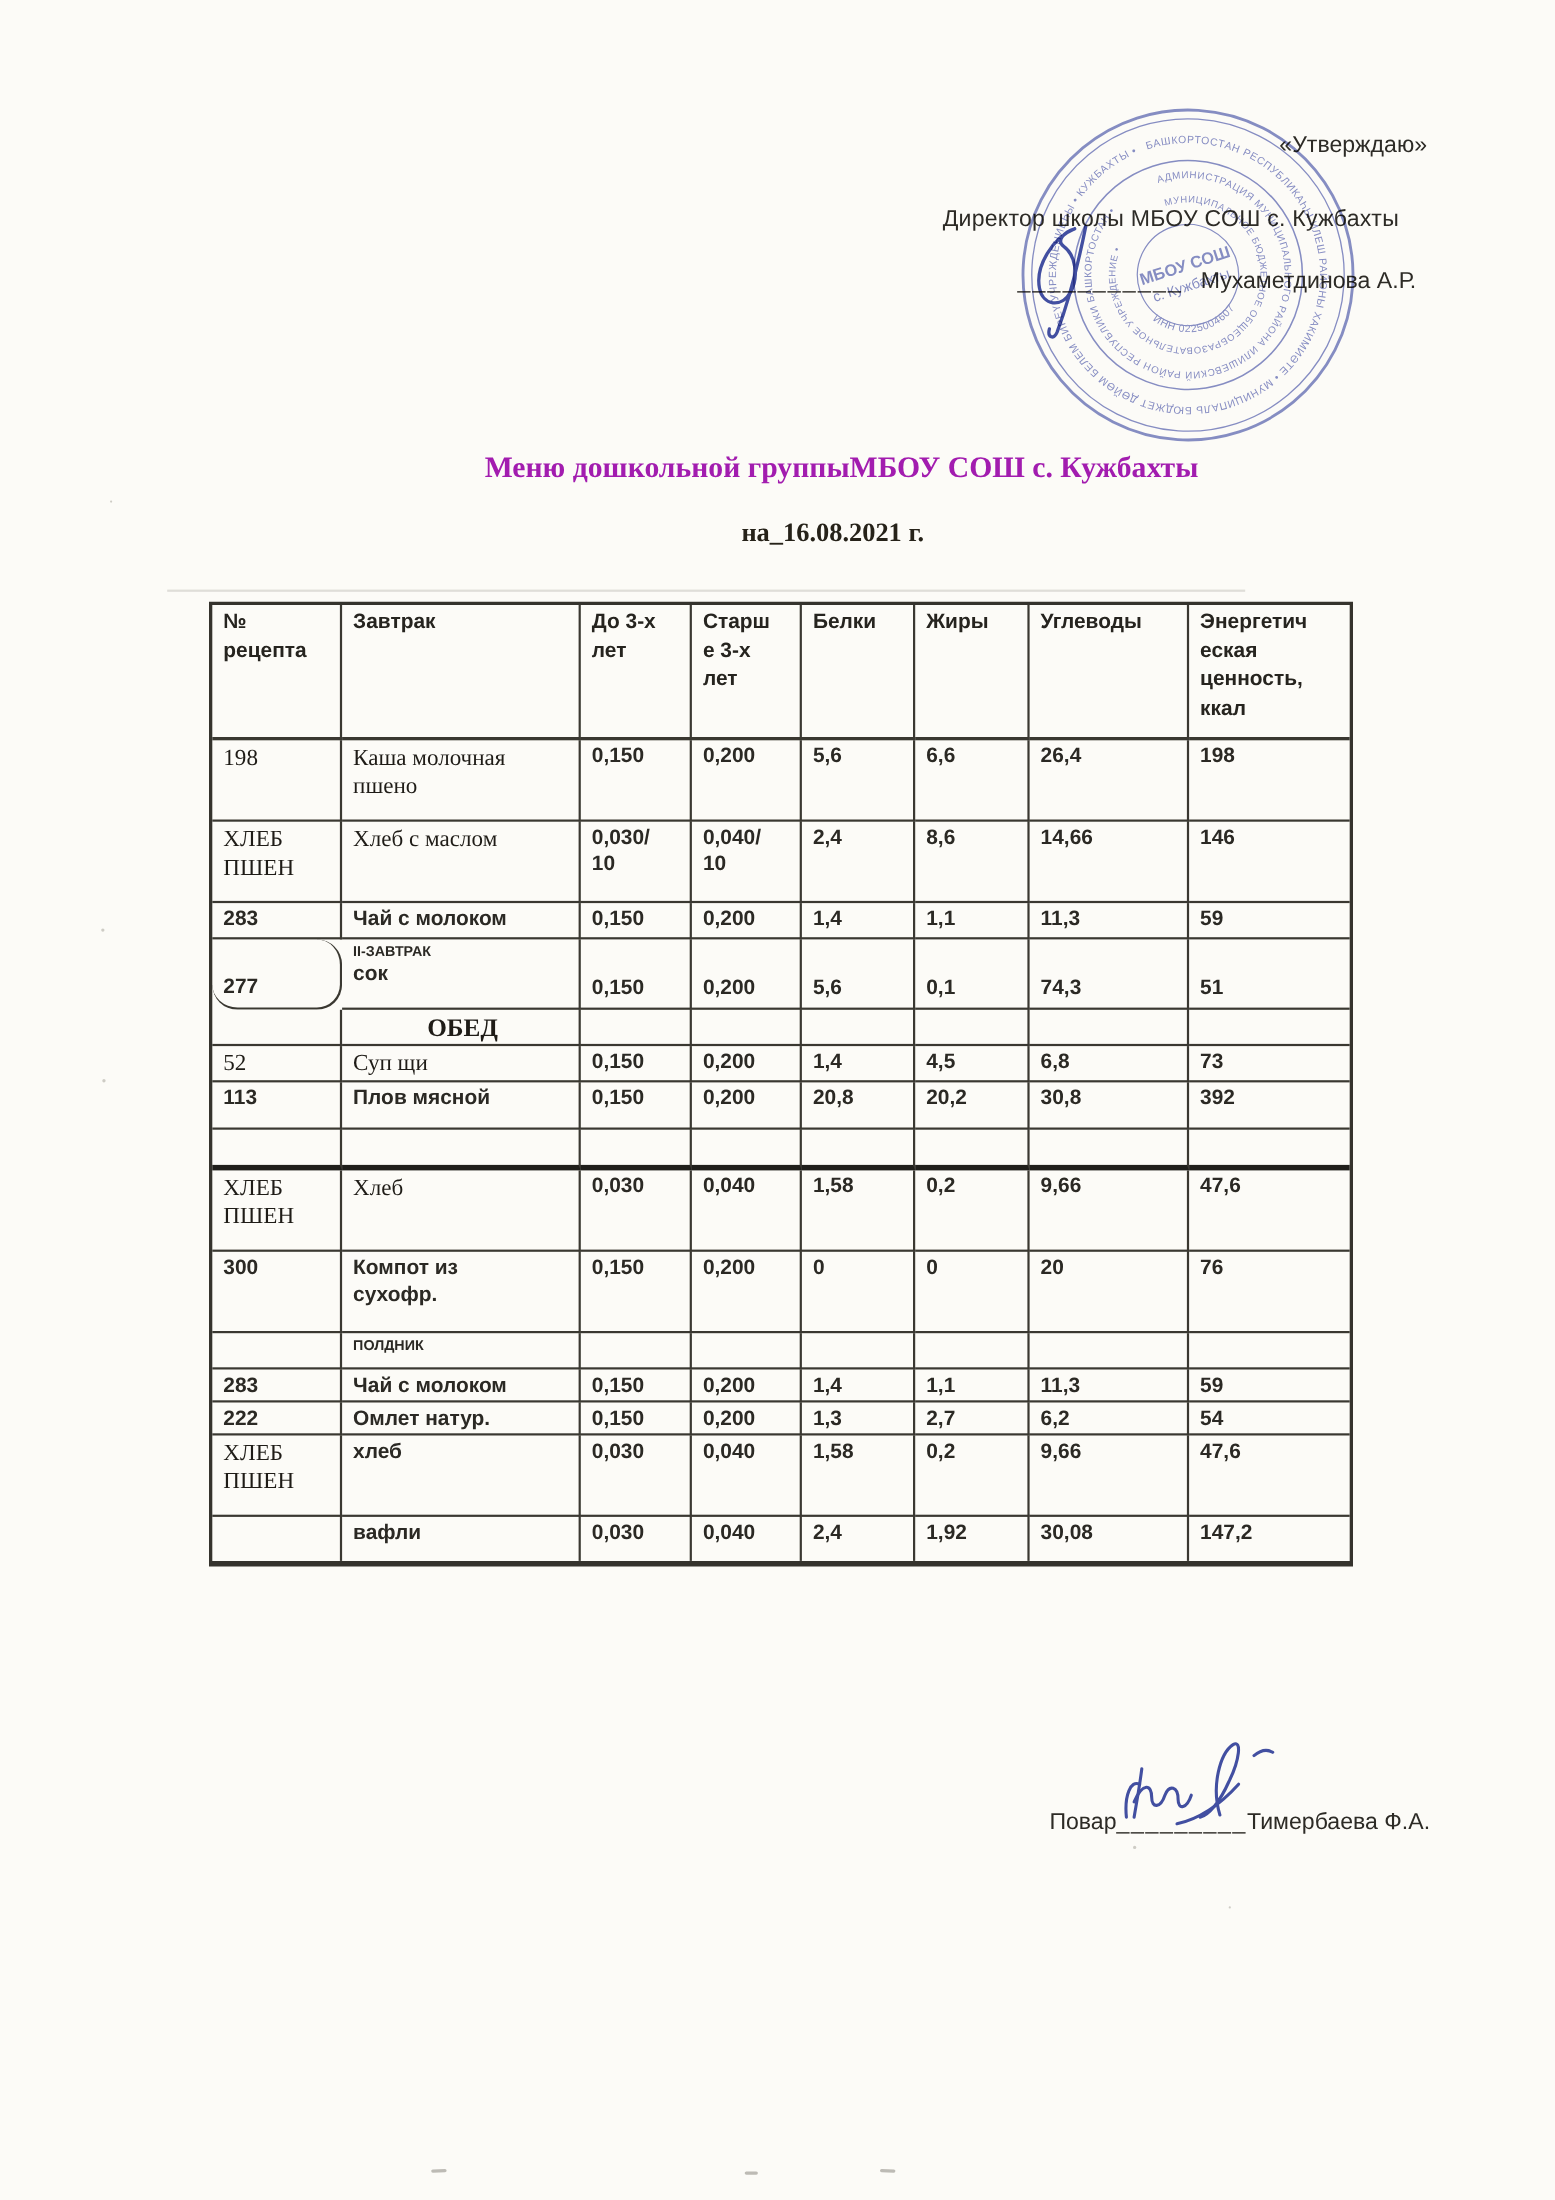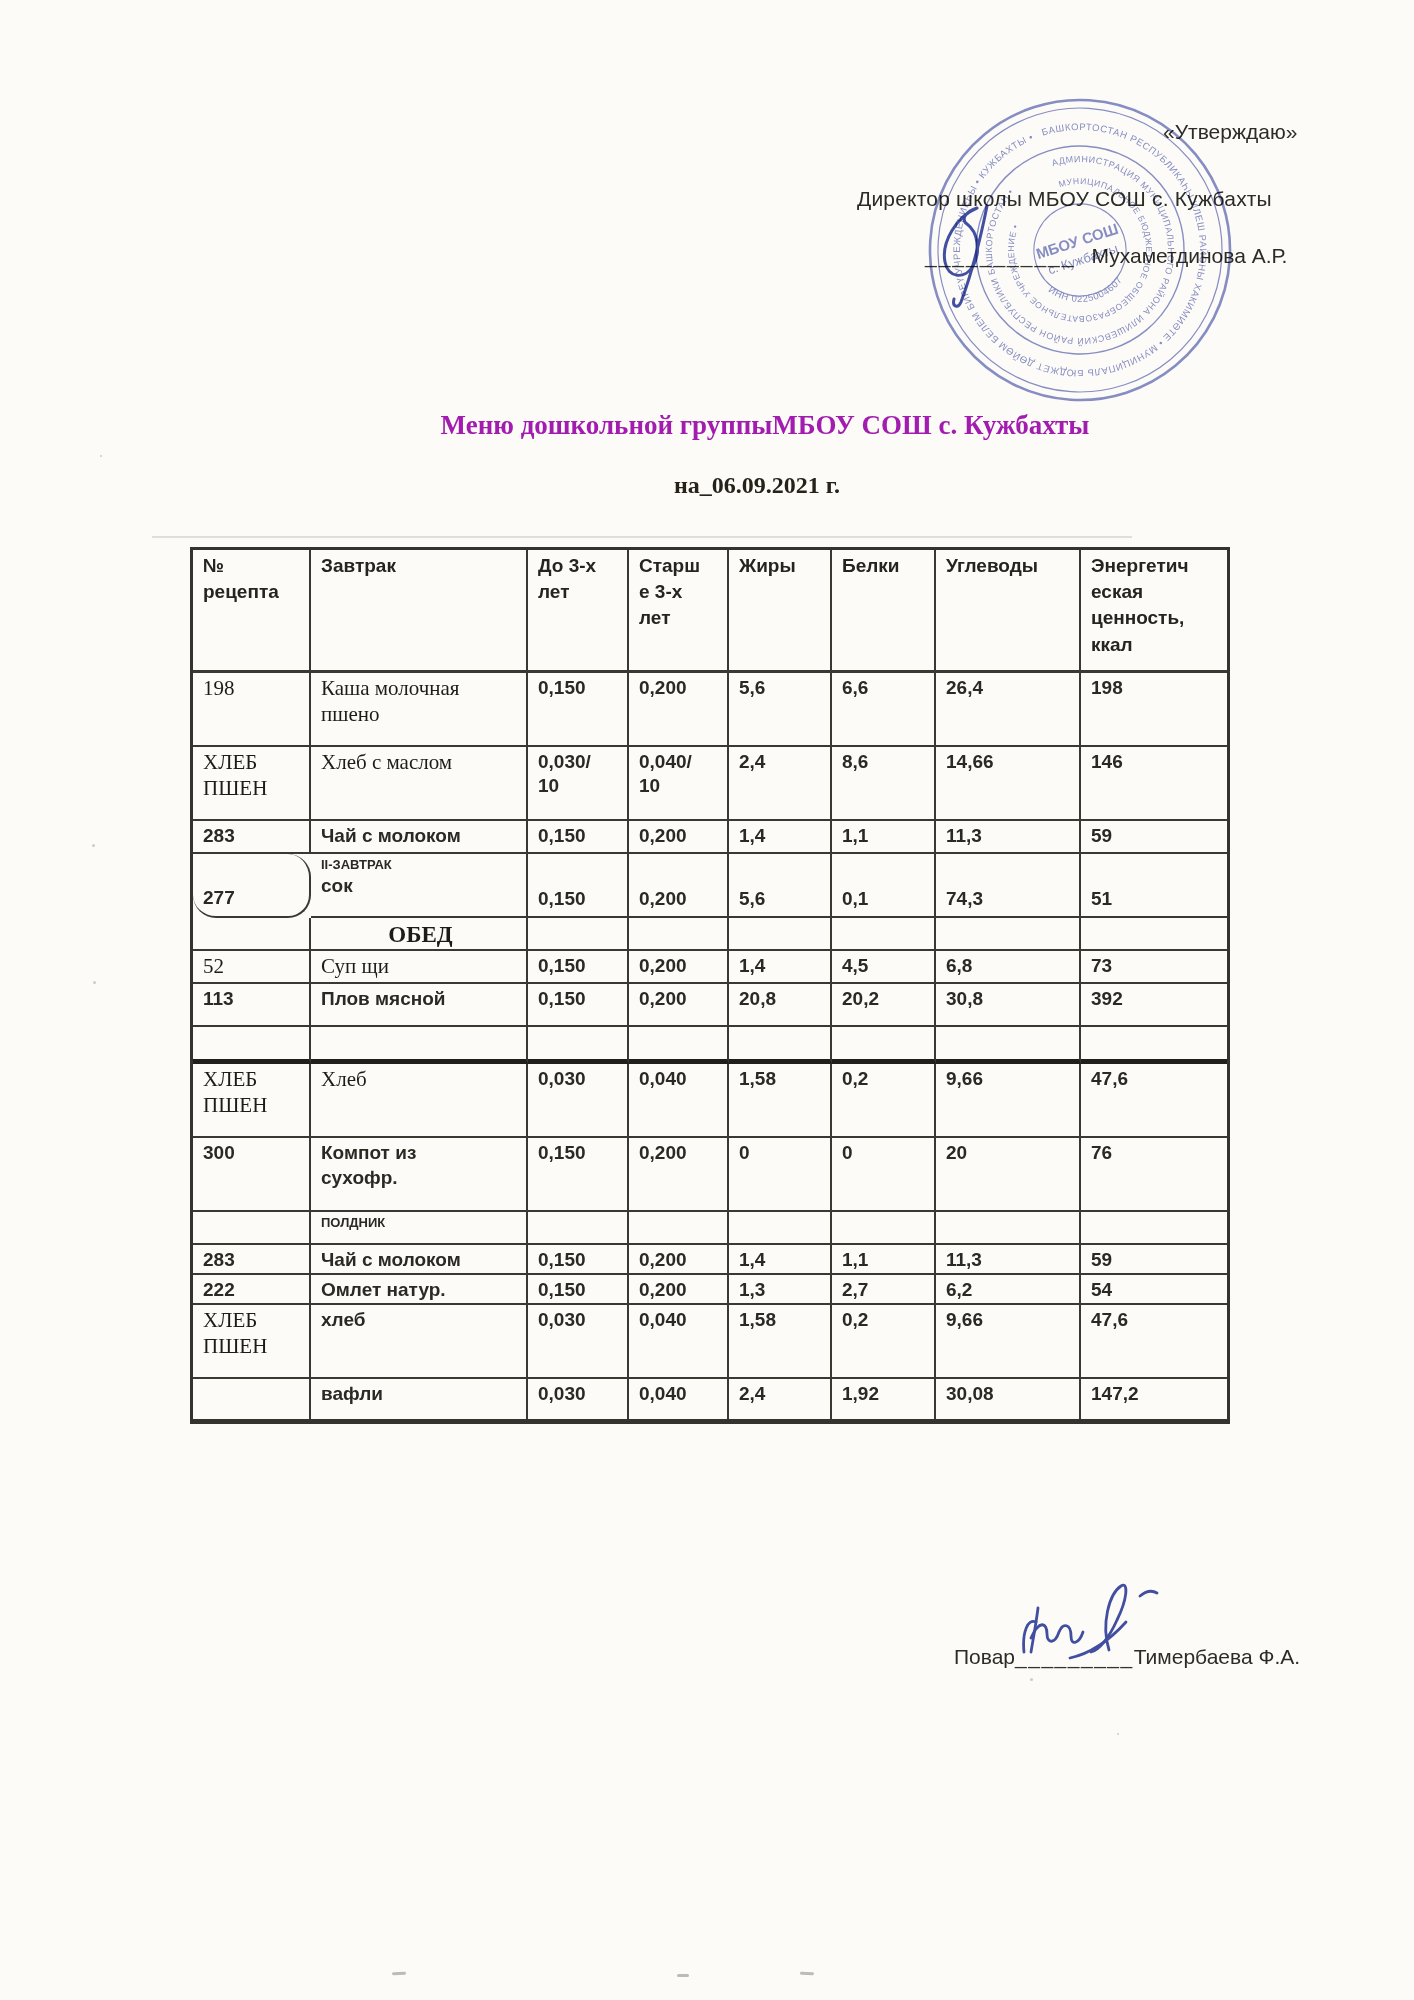--- a/index.html
+++ b/index.html
@@ -106,36 +106,36 @@
       <text class="ctr-2" x="160" y="174" text-anchor="middle">с. Кужбахты</text>
     </g>
   </svg>
 
   <svg class="sig" style="left:915px;top:198px;width:130px;height:115px;" viewBox="0 0 130 115">
     <path d="M62,10 C42,18 26,44 30,64 C33,80 50,82 58,68 C66,54 63,34 52,26 C45,21 52,13 62,10" stroke-width="3"></path>
     <path d="M72,8 C66,38 58,72 46,104 C43,111 37,109 39,101" stroke-width="3"></path>
   </svg>
 
   <div class="title1">Меню дошкольной группыМБОУ СОШ с. Кужбахты</div>
-  <div class="title2">на_06.09.2021 г.</div>
+  <div class="title2">на_16.08.2021 г.</div>
 
   <div class="scan-line"></div>
 
   <div class="menu-table" id="menu-table">
       <div class="tr k-header">
         <div class="td"><span class="th">№
 рецепта</span></div>
         <div class="td"><span class="th">Завтрак</span></div>
         <div class="td"><span class="th">До 3-х
 лет</span></div>
         <div class="td"><span class="th">Старш
 е 3-х
 лет</span></div>
+        <div class="td"><span class="th">Белки</span></div>
         <div class="td"><span class="th">Жиры</span></div>
-        <div class="td"><span class="th">Белки</span></div>
         <div class="td"><span class="th">Углеводы</span></div>
         <div class="td"><span class="th">Энергетич
 еская
 ценность,
 ккал</span></div>
       </div>
       <div class="tr k-double">
       <div class="td c0 rec-wrap">
           <span class="rec f-serif">198</span>
         </div>

